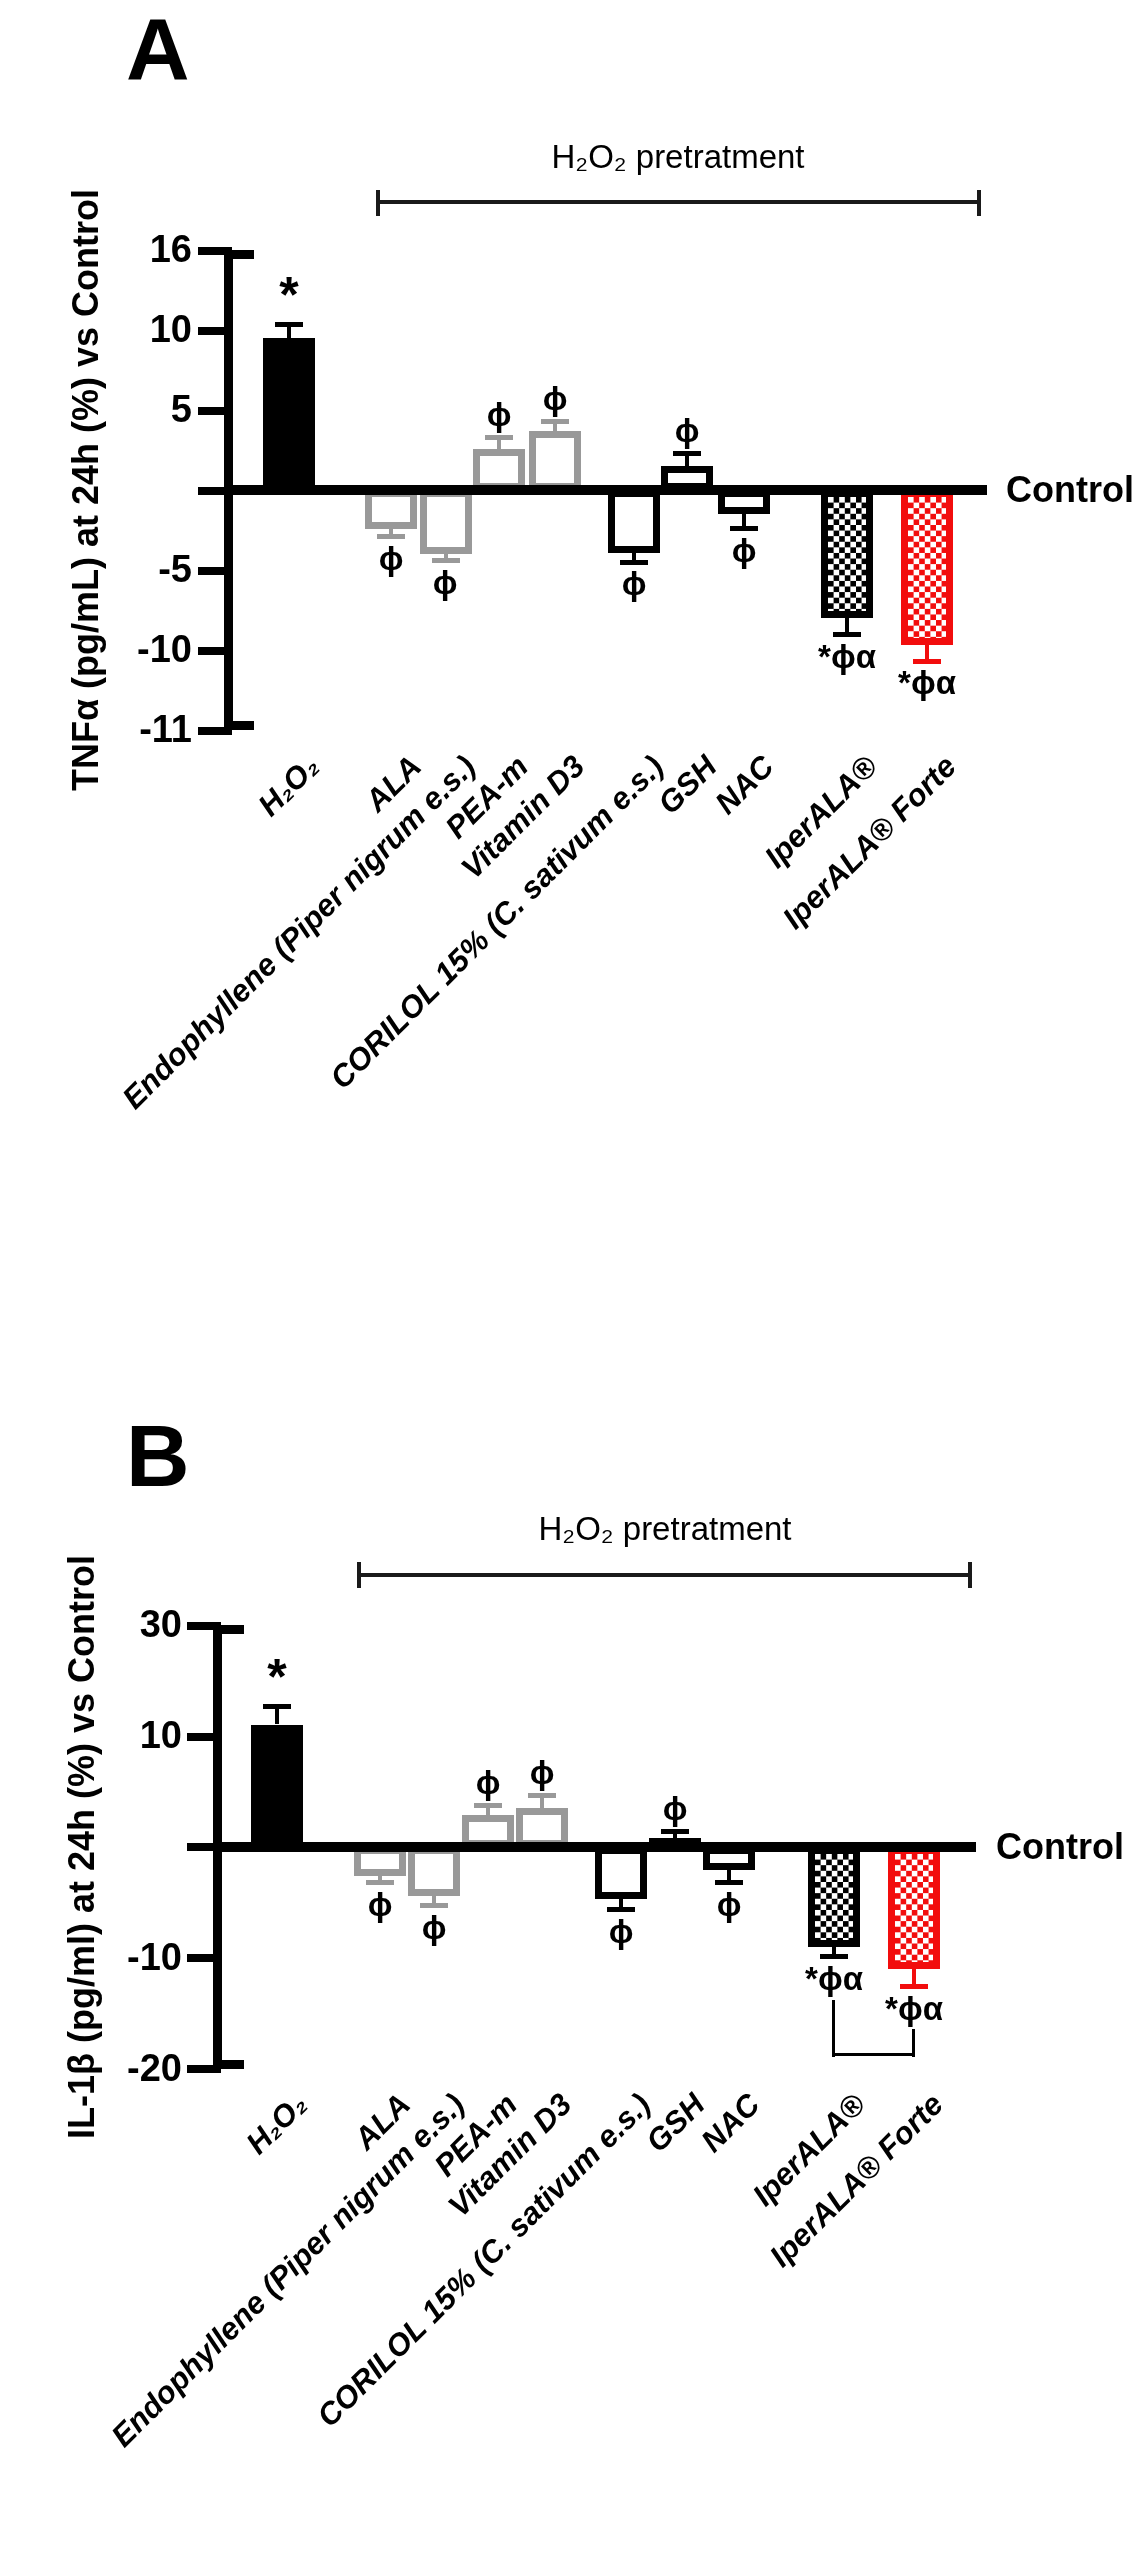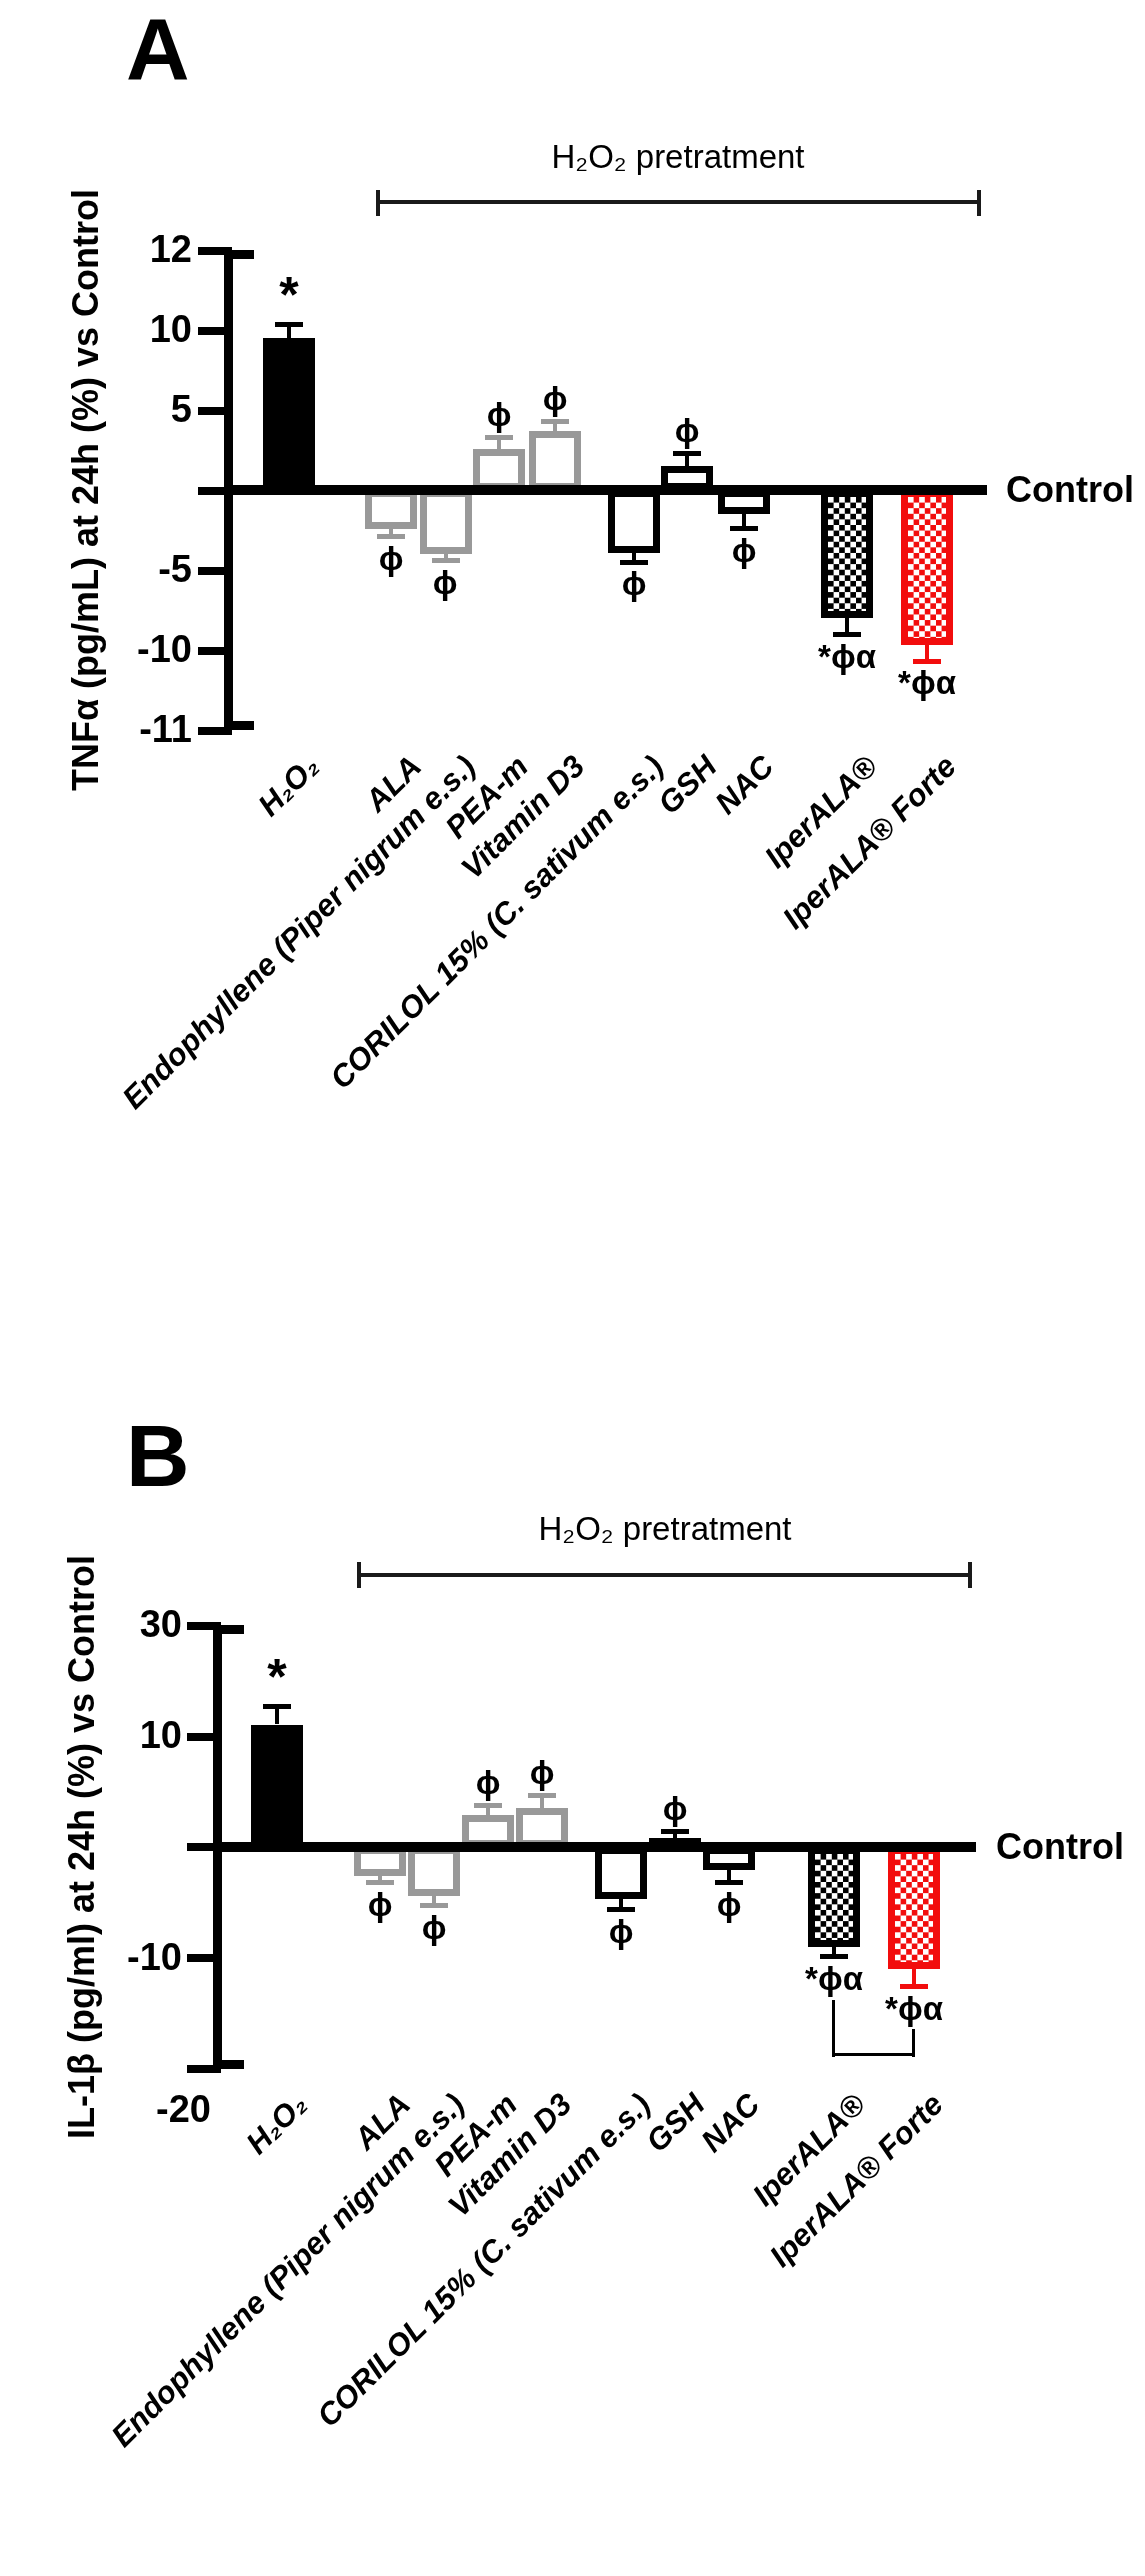--- a/index.html
+++ b/index.html
@@ -38,21 +38,21 @@
     <div class="bracket-line" style="left:378px;top:200px;width:602px;"></div>
     <div class="bracket-tick" style="left:376px;top:190px;"></div>
     <div class="bracket-tick" style="left:977px;top:190px;"></div>
     <div class="y-title" style="left:86px;top:490px;">TNFα (pg/mL) at 24h (%) vs Control</div>
     <div class="control-label" style="left:1006px;top:490px;">Control</div>
     <div class="plot" id="plot-a">
         <div class="shape" style="left: 224px; top: 250px; width: 8.6px; height: 480px;"></div>
         <div class="shape" style="left: 232px; top: 250px; width: 22.4px; height: 8.6px;"></div>
         <div class="shape" style="left: 232px; top: 721px; width: 22.4px; height: 8.6px;"></div>
         <div class="shape" style="left: 198px; top: 247px; width: 34px; height: 7.7px;"></div>
-        <div class="tick-label" style="right: 953px; top: 250px;">12</div>
+        <div class="tick-label" style="right: 953px; top: 250px;">16</div>
         <div class="shape" style="left: 198px; top: 327px; width: 34px; height: 7.7px;"></div>
         <div class="tick-label" style="right: 953px; top: 330px;">10</div>
         <div class="shape" style="left: 198px; top: 407px; width: 34px; height: 7.7px;"></div>
         <div class="tick-label" style="right: 953px; top: 410px;">5</div>
         <div class="shape" style="left: 198px; top: 487px; width: 34px; height: 7.7px;"></div>
         <div class="shape" style="left: 198px; top: 567px; width: 34px; height: 7.7px;"></div>
         <div class="tick-label" style="right: 953px; top: 570px;">-5</div>
         <div class="shape" style="left: 198px; top: 647px; width: 34px; height: 7.7px;"></div>
         <div class="tick-label" style="right: 953px; top: 650px;">-10</div>
         <div class="shape" style="left: 198px; top: 727px; width: 34px; height: 7.7px;"></div>
@@ -124,21 +124,21 @@
         <div class="shape" style="left: 222px; top: 1625px; width: 22.4px; height: 8.6px;"></div>
         <div class="shape" style="left: 222px; top: 2060px; width: 22.4px; height: 8.6px;"></div>
         <div class="shape" style="left: 187px; top: 1622px; width: 34px; height: 7.7px;"></div>
         <div class="tick-label" style="right: 963px; top: 1625px;">30</div>
         <div class="shape" style="left: 187px; top: 1733px; width: 34px; height: 7.7px;"></div>
         <div class="tick-label" style="right: 963px; top: 1736px;">10</div>
         <div class="shape" style="left: 187px; top: 1843px; width: 34px; height: 7.7px;"></div>
         <div class="shape" style="left: 187px; top: 1954px; width: 34px; height: 7.7px;"></div>
         <div class="tick-label" style="right: 963px; top: 1958px;">-10</div>
         <div class="shape" style="left: 187px; top: 2065px; width: 34px; height: 7.7px;"></div>
-        <div class="tick-label" style="right: 934px; top: 2069px; margin-top: 41px;">-20</div>
+        <div class="tick-label" style="right: 963px; top: 2069px;">-20</div>
         <div class="shape" style="left: 213px; top: 1842px; width: 763px; height: 10.3px; z-index: 6;"></div>
         <div class="bar solid-black" style="left: 251px; top: 1725px; width: 52px; height: 122px; z-index: 3;"></div>
         <div class="shape" style="left: 275px; top: 1708px; width: 4.3px; height: 16.3px; background: rgb(0, 0, 0); z-index: 2;"></div>
         <div class="shape" style="left: 263px; top: 1704px; width: 28px; height: 5.2px; background: rgb(0, 0, 0); z-index: 2;"></div>
         <div class="sig star" style="left: 277px; top: 1652px;">*</div>
         <div class="cat-label" style="right: 855px; top: 2088px;">H₂O₂</div>
         <div class="bar outline-gray" style="left: 354px; top: 1847px; width: 52px; height: 29px; z-index: 3;"></div>
         <div class="shape" style="left: 378px; top: 1876px; width: 4.3px; height: 5.2px; background: rgb(153, 153, 153); z-index: 2;"></div>
         <div class="shape" style="left: 366px; top: 1880px; width: 28px; height: 5.2px; background: rgb(153, 153, 153); z-index: 2;"></div>
         <div class="sig" style="left: 380px; top: 1888px;">ϕ</div>

